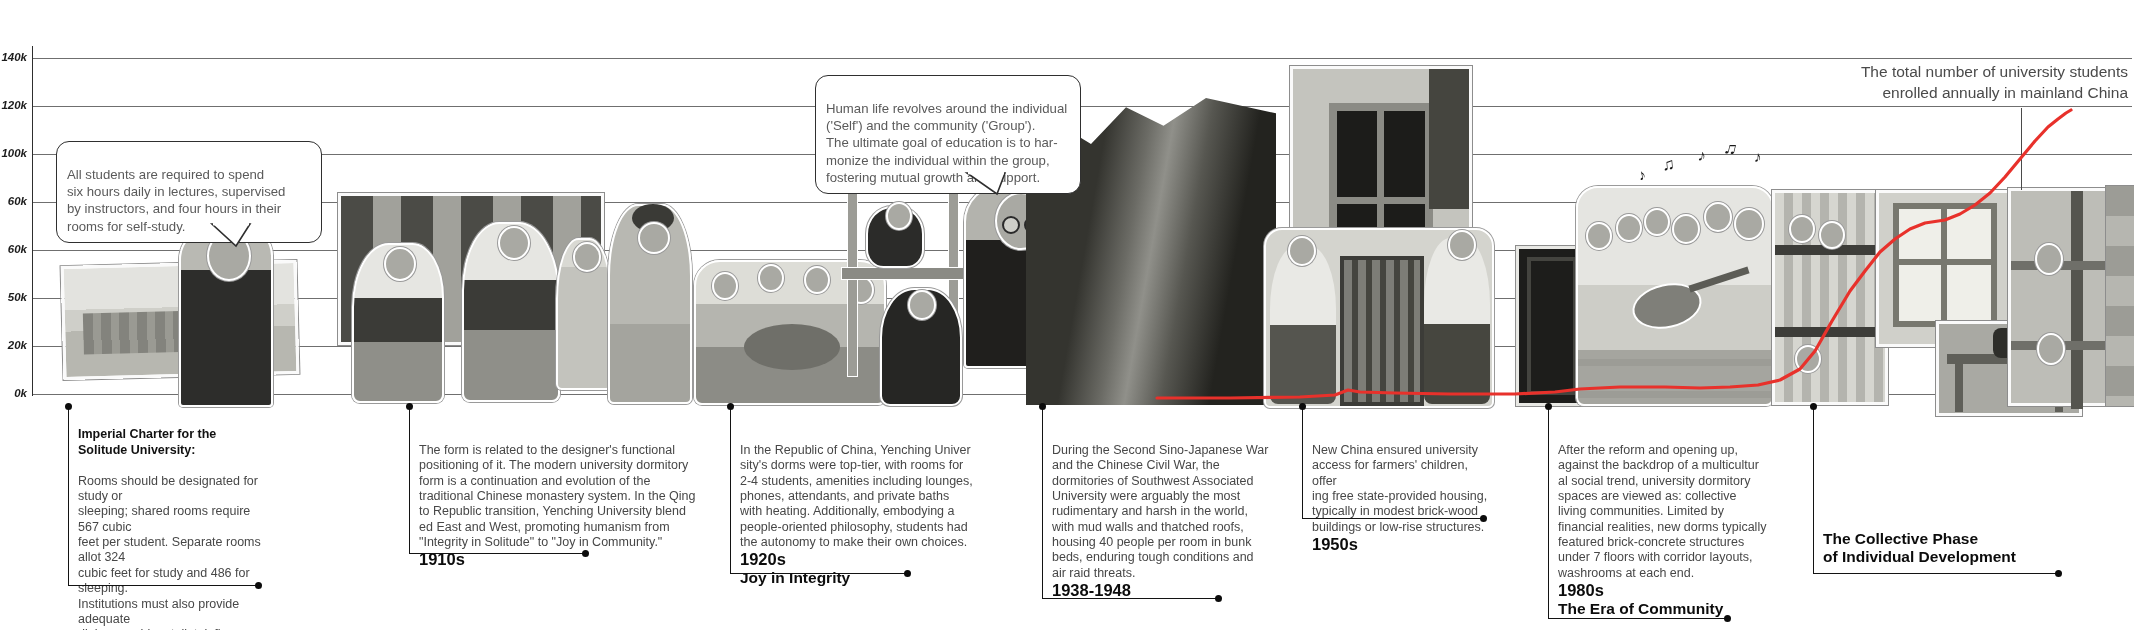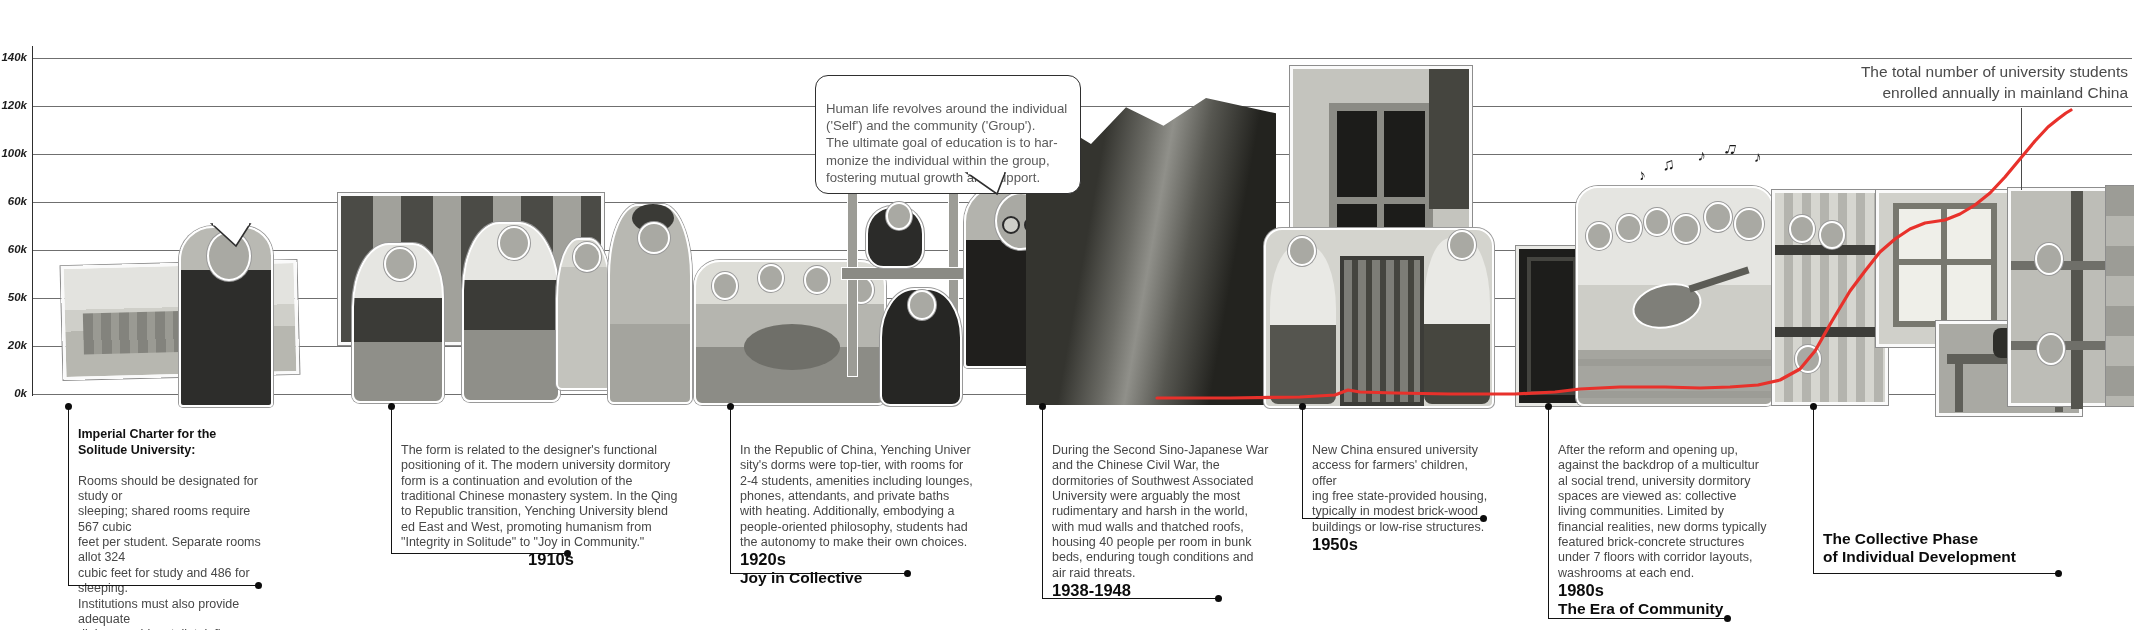--- a/index.html
+++ b/index.html
@@ -195,20 +195,26 @@
     <div class="head" style="left:24px;top:52px;width:24px;height:28px;"></div>
     <div class="head" style="left:26px;top:142px;width:24px;height:28px;"></div>
   </div>
   <div class="ph" style="left:2106px;top:186px;width:28px;height:220px;
               background:repeating-linear-gradient(#9c9c96 0 30px,#b6b6b0 30px 60px);box-shadow:0 0 0 1px #8d8d8d;"></div>
 
   <svg id="redline-svg" width="2134" height="630" viewBox="0 0 2134 630">
     <path d="M 1157,398 L 1230,398 L 1300,397 L 1335,395 L 1348,390 L 1360,392 L 1395,393 L 1450,394 L 1515,394 L 1555,392 L 1580,389 L 1620,387 L 1665,387 L 1700,388 L 1730,387 L 1758,385 L 1780,380 L 1800,369 L 1815,351 L 1832,321 L 1850,291 L 1865,271 L 1880,252 L 1895,239 L 1910,229 L 1925,223 L 1945,220 L 1960,214 L 1975,205 L 1990,193 L 2005,177 L 2020,159 L 2035,141 L 2048,127 L 2058,119 L 2066,113 L 2071,110" fill="none" stroke="#e8312b" stroke-width="3.2" stroke-linecap="round" stroke-linejoin="round"></path>
   </svg>
 
+  <div class="bubble" style="left:56px;top:141px;width:244px;">
+    <span>All students are required to spend
+six hours daily in lectures, supervised
+by instructors, and four hours in their
+rooms for self-study.</span>
+  </div>
   <svg class="bubble-tail" style="left:208px;top:223px;" width="48" height="26">
     <polygon points="4,1 42,1 28,23" fill="#ffffff" stroke="#2f2f2f" stroke-width="1.6"></polygon>
     <rect x="5" y="0" width="36" height="2.4" fill="#ffffff"></rect>
   </svg>
 
   <div class="bubble" style="left:815px;top:75px;width:244px;">
     <span>Human life revolves around the individual
 ('Self') and the community ('Group').
 The ultimate goal of education is to har-
 monize the individual within the group,
@@ -231,21 +237,21 @@
 dining, washing, toilet, infirmary, and bath
 facilities for every 100 students.</span>
     </div>
     <div class="spacer"></div>
 
     <div class="baseline" style="width:190px">
       <span class="dot dot-end"></span>
     </div>
   </div>
 
-  <div class="era" style="left:391px;height:148px;align-items:center;">
+  <div class="era" style="left:409px;height:148px;">
     <span class="dot dot-top"></span>
     <div class="era-text" style="width:300px">
       
       <span>The form is related to the designer's functional
 positioning of it. The modern university dormitory
 form is a continuation and evolution of the
 traditional Chinese monastery system. In the Qing
 to Republic transition, Yenching University blend
 ed East and West, promoting humanism from
 "Integrity in Solitude" to "Joy in Community."</span>
@@ -265,21 +271,21 @@
       <span>In the Republic of China, Yenching Univer
 sity's dorms were top-tier, with rooms for
 2-4 students, amenities including lounges,
 phones, attendants, and private baths
 with heating. Additionally, embodying a
 people-oriented philosophy, students had
 the autonomy to make their own choices.</span>
     </div>
     <div class="spacer"></div>
     <div class="year">1920s</div>
-    <div class="era-title">Joy in Collective</div>
+    <div class="era-title">Joy in Integrity</div>
     <div class="baseline" style="width:177px">
       <span class="dot dot-end"></span>
     </div>
   </div>
 
   <div class="era" style="left:1042px;height:193px;">
     <span class="dot dot-top"></span>
     <div class="era-text" style="width:248px">
       
       <span>During the Second Sino-Japanese War

